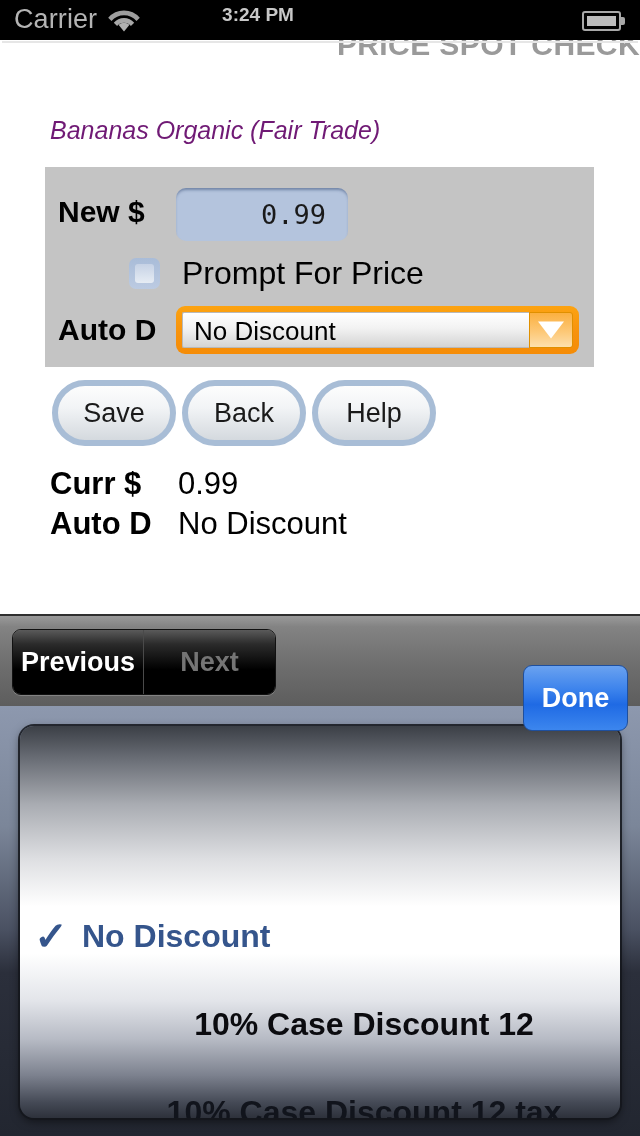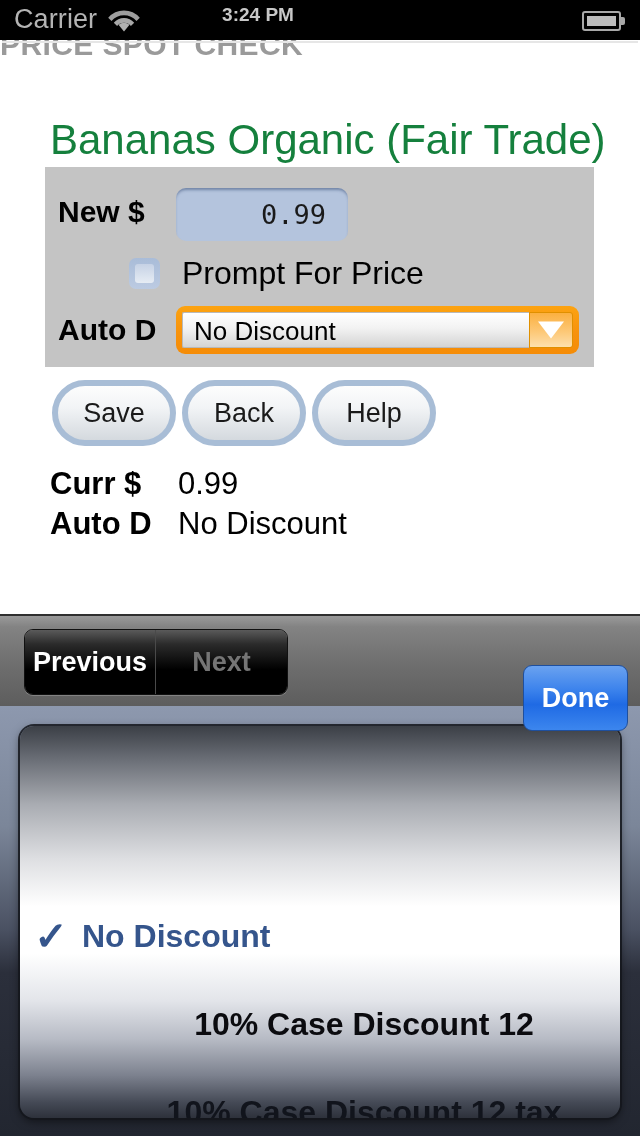--- a/index.html
+++ b/index.html
@@ -74,21 +74,21 @@
     width: 4px; height: 8px;
     background: #a8a8a8;
     border-radius: 0 2px 2px 0;
   }
 
   
   #page-title {
     position: absolute;
     top: 28px; left: 0;
     width: 640px;
-    text-align: left;
+    text-align: right;
     font-size: 30px;
     font-weight: 700;
     color: #9a9a9a;
     letter-spacing: 0.4px;
     z-index: 5;
   }
   #header-rule {
     position: absolute;
     top: 41px; left: 2px;
     width: 636px; height: 2px;
@@ -99,22 +99,23 @@
   
   #item-code {
     position: absolute;
     left: 50px; top: 76px;
     font-size: 35px;
     color: #000;
   }
   #item-name {
     position: absolute;
     left: 50px; top: 116px;
-    font-size: 42px;
-    color: #15803d;
+    font-size: 25px;
+    color: #701a75;
+    font-style: italic;
   }
 
   
   #form-panel {
     position: absolute;
     left: 45px; top: 167px;
     width: 549px; height: 200px;
     background: #c4c4c4;
   }
 
@@ -265,21 +266,20 @@
   }
   #nav-segmented {
     position: absolute;
     left: 12px; top: 13px;
     height: 66px;
     display: flex;
     border-radius: 9px;
     overflow: hidden;
     border: 1px solid #111;
     box-shadow: 0 1px 0 rgba(255,255,255,0.22);
-    margin-left: 12px;
   }
   .seg-button {
     width: 131px;
     background: linear-gradient(180deg, #5a5a5a 0%, #2b2b2b 22%, #000000 62%, #000000 100%);
     font-size: 27px;
     font-weight: 700;
     display: flex;
     align-items: center;
     justify-content: center;
     border: none;

